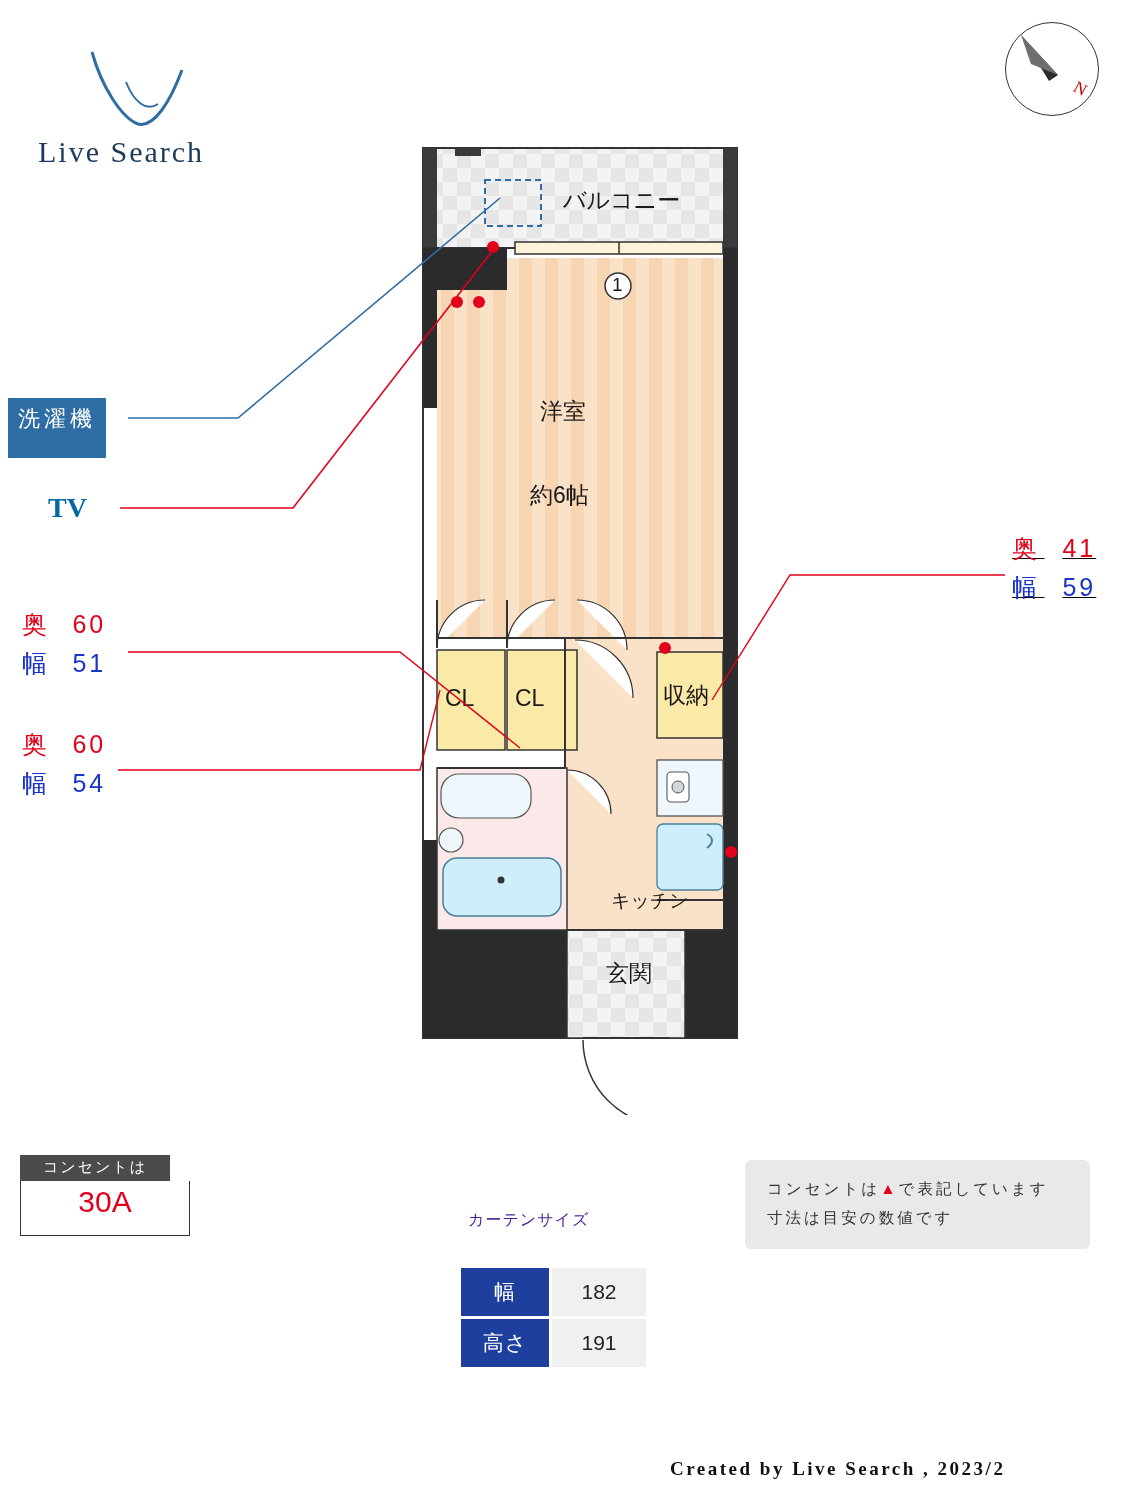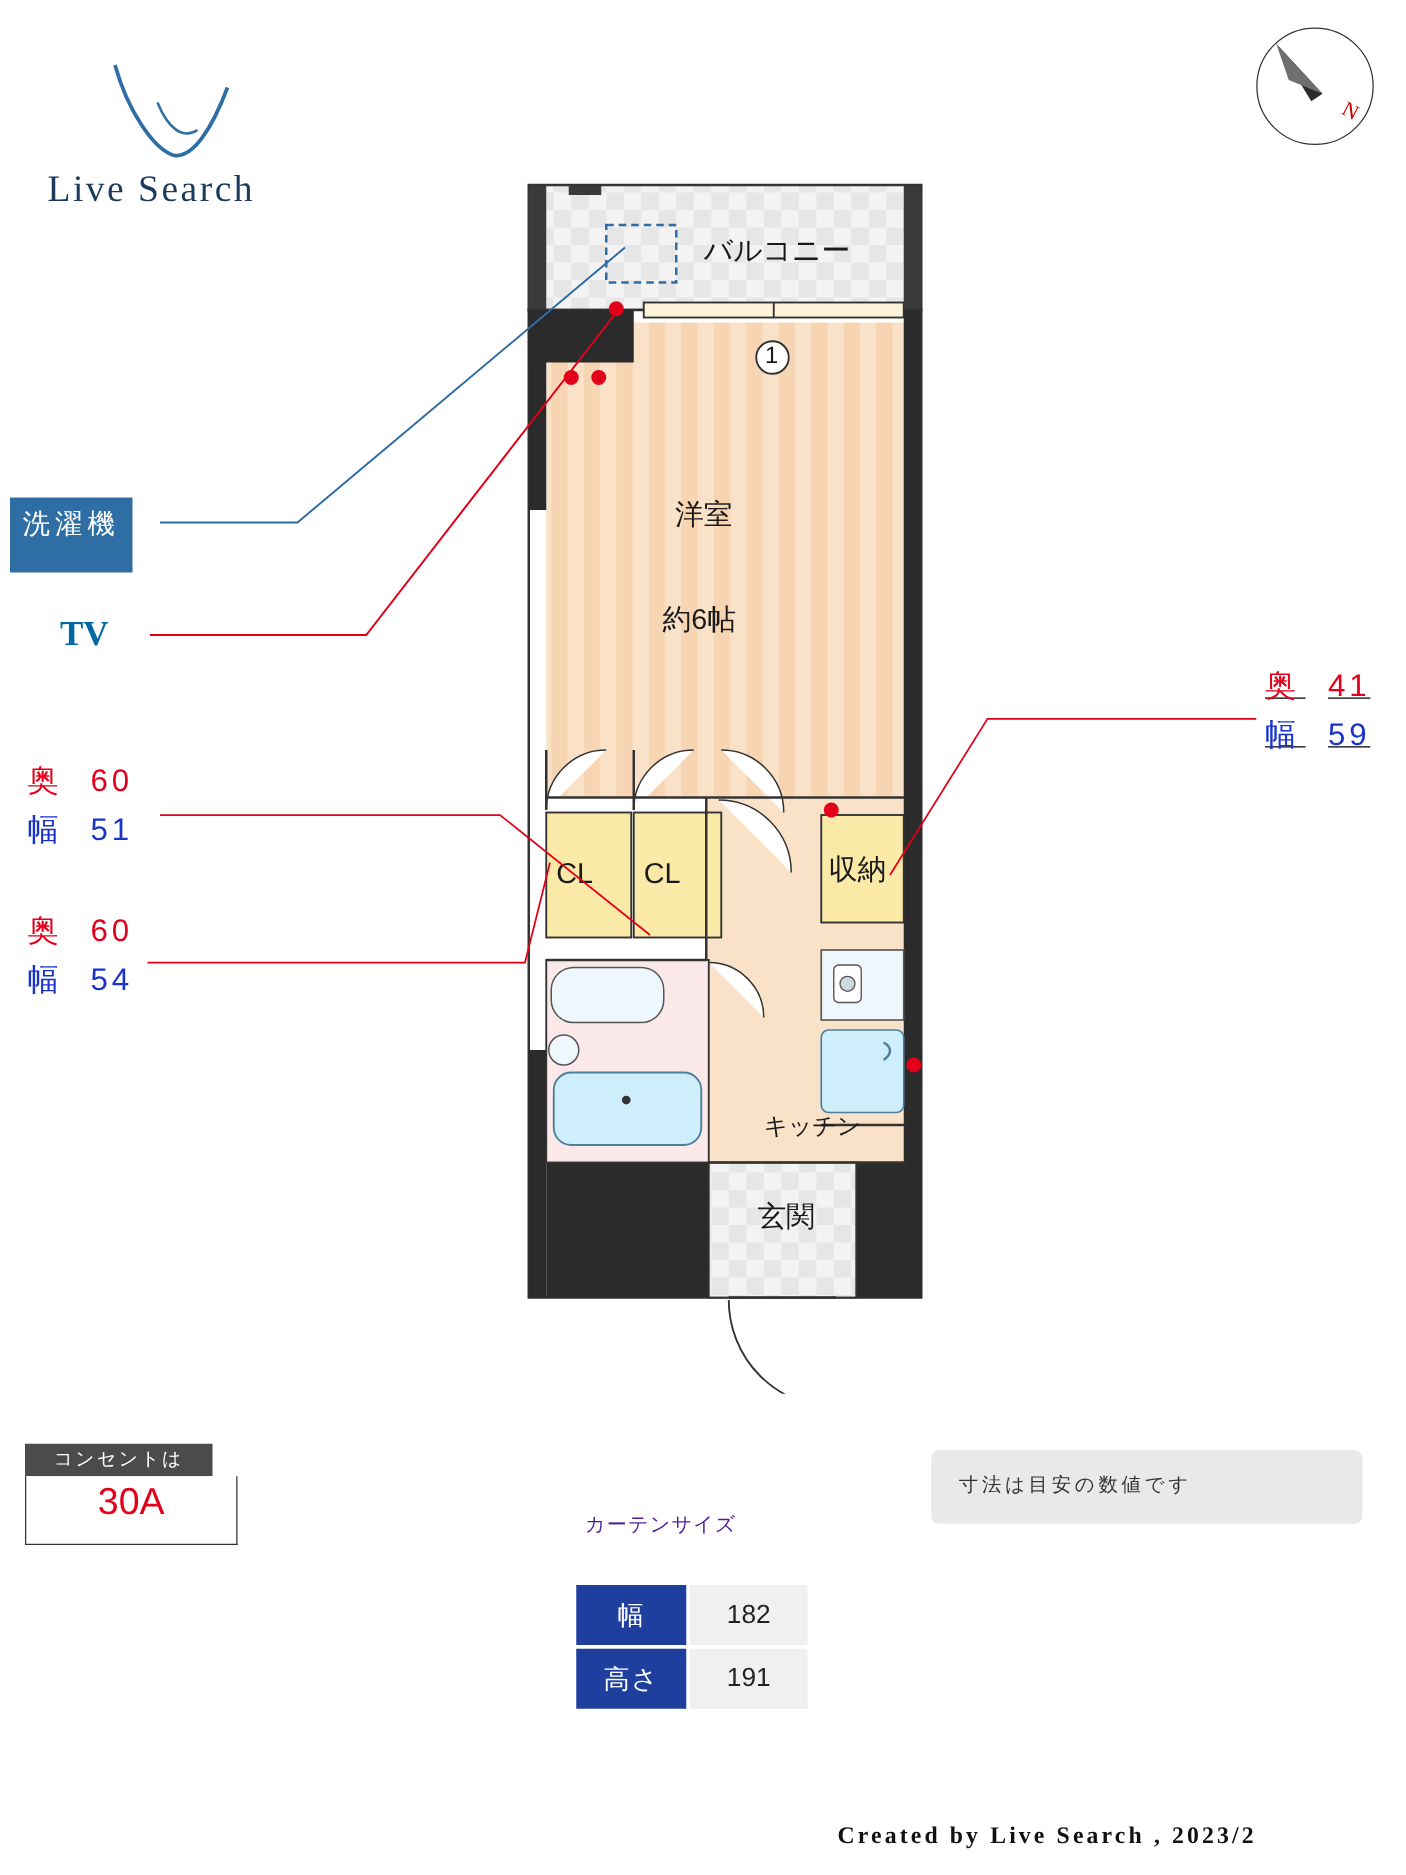--- a/index.html
+++ b/index.html
@@ -336,20 +336,23 @@
     <span class="dim-blue" style="margin-left:18px;">59</span>
   </div>
 </div>
 
 <div class="abs" id="breaker">
   <div id="breaker-title">コンセントは</div>
   <div id="breaker-value">30A</div>
 </div>
 
 <div class="abs" id="note-box">
+  <div>
+    <span>コンセントは</span><span class="outlet-mark">▲</span><span>で表記しています</span>
+  </div>
   <div>寸法は目安の数値です</div>
 </div>
 
 <div class="abs" id="curtain-title">カーテンサイズ</div>
 <table class="abs" id="curtain-table">
   <tbody>
   <tr>
     <th>幅</th>
     <td>182</td>
   </tr>

